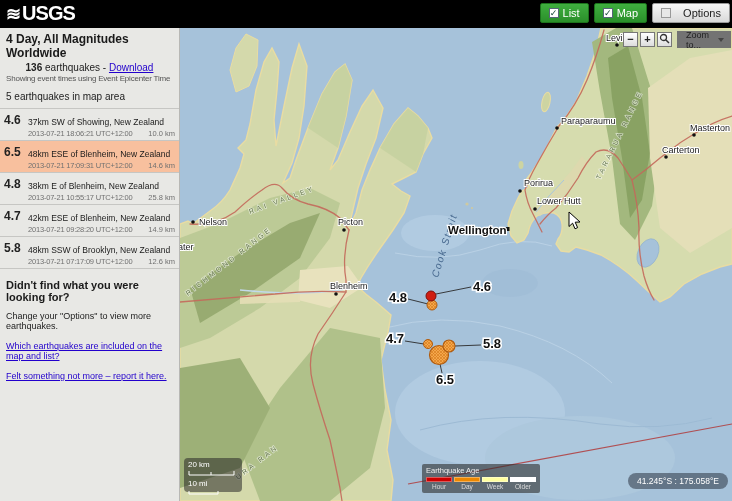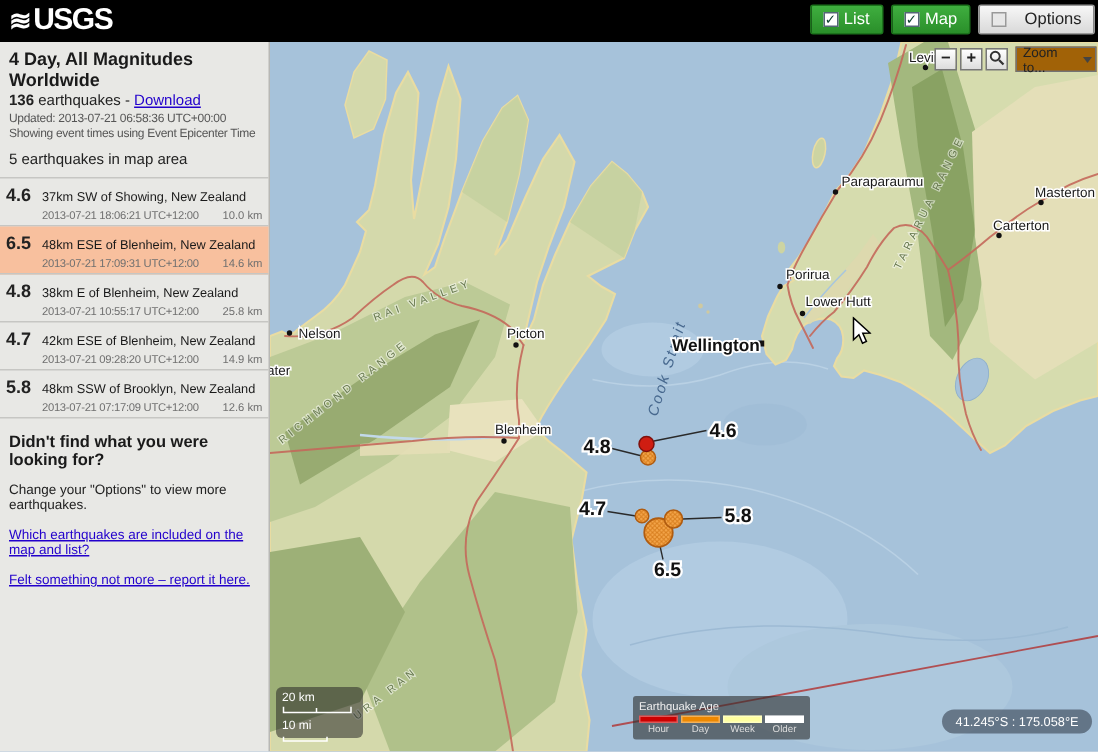--- a/index.html
+++ b/index.html
@@ -14,21 +14,21 @@
   .tbtn { height:20px; font-size:11px; display:flex; align-items:center; gap:4px; padding:0 8px; border-radius:2px; cursor:default; }
   .tbtn.green { background:linear-gradient(#3fae3f,#2a8f2a); color:#fff; border:1px solid #1c741c; }
   .tbtn.gray  { background:linear-gradient(#f7f7f7,#d9d9d9); color:#222; border:1px solid #999;gap:12px; }
   .cb { width:10px; height:10px; background:#fff; border:1px solid #567; font-size:9px; line-height:9px; color:#143; text-align:center; }
   .cb.empty { background:#e7e7e7; border:1px solid #999; }
 
   
   .sidebar { position:absolute; left:0; top:28px; width:180px; height:473px; background:#e8e8e5; z-index:20; border-right:1px solid #b8b8b5; }
   .sb-head { padding:4px 6px 2px 6px; }
   .sb-title { font-size:12px; font-weight:bold; color:#1a1a1a; }
-  .sb-count { font-size:10px; color:#222; margin-top:2px; }
+  .sb-count { font-size:10px; color:#222; margin-top:2px;text-align:center; }
   .sb-count a { color:#2200cc; }
   .sb-small { font-size:8px; color:#555; margin-top:1px; letter-spacing:-0.2px; }
   .sb-mapcount { font-size:10px; color:#222; margin:8px 0 4px 0; }
   .qlist { border-top:1px solid #c6c6c3; }
   .qrow { display:flex; padding:2px 4px 2px 4px; border-bottom:1px solid #c6c6c3; min-height:23px; cursor:pointer; }
   .qrow.selected { background:#f8c09e; }
   .qmag { width:24px; font-size:12px; font-weight:bold; color:#222; flex:none; padding-top:2px; }
   .qmain { flex:1; overflow:hidden; }
   .qplace { font-size:8.5px; color:#1a1a1a; white-space:nowrap; overflow:hidden; }
   .qsub { display:flex; justify-content:space-between;align-items:center; }
@@ -38,21 +38,21 @@
   .help-h { font-size:11px; font-weight:bold; color:#1a1a1a; }
   .help-b { font-size:9px; color:#222; margin-top:8px; }
   .help a { display:block; font-size:9px; color:#2200cc; text-decoration:underline; margin-top:10px; }
 
   
   .map { position:absolute; left:180px; top:28px; width:552px; height:473px; background:#a6c2da; overflow:hidden; }
   .map svg.base { position:absolute; left:0; top:0; }
 
   .ctl { position:absolute; top:3px; display:flex; align-items:center; z-index:5; }
   .zbtn { width:15px; height:15px; background:linear-gradient(#fff,#ddd); border:1px solid #777; font-size:11px; font-weight:bold; color:#222; text-align:center; line-height:13px; margin-right:2px; }
-  .zoomto { width:54px; height:17px; background:#a16207; border:1px solid #737373; font-size:9px; color:#222; display:flex; align-items:center; justify-content:space-between; padding:0 2px 0 4px; margin-left:3px; }
+  .zoomto { width:54px; height:17px; background:#737373; border:5px solid #737373; font-size:9px; color:#222; display:flex; align-items:center; justify-content:space-between; padding:0 2px 0 4px; margin-left:3px; }
   .zarrow { width:0; height:0; border-left:3px solid transparent; border-right:3px solid transparent; border-top:4px solid #444; }
 
   .scalebox { position:absolute; left:4px; top:430px; width:58px; height:34px; background:rgba(40,40,40,0.55); border-radius:4px; color:#fff; font-size:8px; padding:2px 4px; z-index:5; }
   .legend { position:absolute; left:242px; top:436px; width:118px; background:rgba(45,45,45,0.6); border-radius:2px; color:#fff; padding:2px 4px 3px 4px; z-index:5; }
   .legend-t { font-size:7.5px; color:#eee; }
   .legrow { display:flex; gap:2px; margin-top:2px; }
   .legcell { flex:1; text-align:center; }
   .sw { height:5px; border:1px solid rgba(255,255,255,0.35); }
   .sw-hour{background:#cc0000;} .sw-day{background:#ee8800;} .sw-week{background:#ffffa0;} .sw-older{background:#ffffff;}
   .legcell span { font-size:6.5px; color:#ddd; display:block; margin-top:1px; }
@@ -88,21 +88,20 @@
       <span class="cb empty"></span>
       <span>Options</span>
     </div>
   </div>
 </div>
 
 <div class="sidebar">
   <div class="sb-head">
     <div class="sb-title">4 Day, All Magnitudes Worldwide</div>
     <div class="sb-count"><b>136</b><span> earthquakes - </span><a href="#">Download</a></div>
-    <div class="sb-small">Updated: 2013-07-21 06:58:36 UTC+00:00</div>
     <div class="sb-small">Showing event times using Event Epicenter Time</div>
     <div class="sb-mapcount">5 earthquakes in map area</div>
   </div>
 
   <div class="qlist">
     <div class="qrow">
       <span class="qmag">4.6</span>
       <span class="qmain"><span class="qplace">37km SW of Showing, New Zealand</span>
         <span class="qsub">
             <span class="qtime">2013-07-21 18:06:21 UTC+12:00</span>

